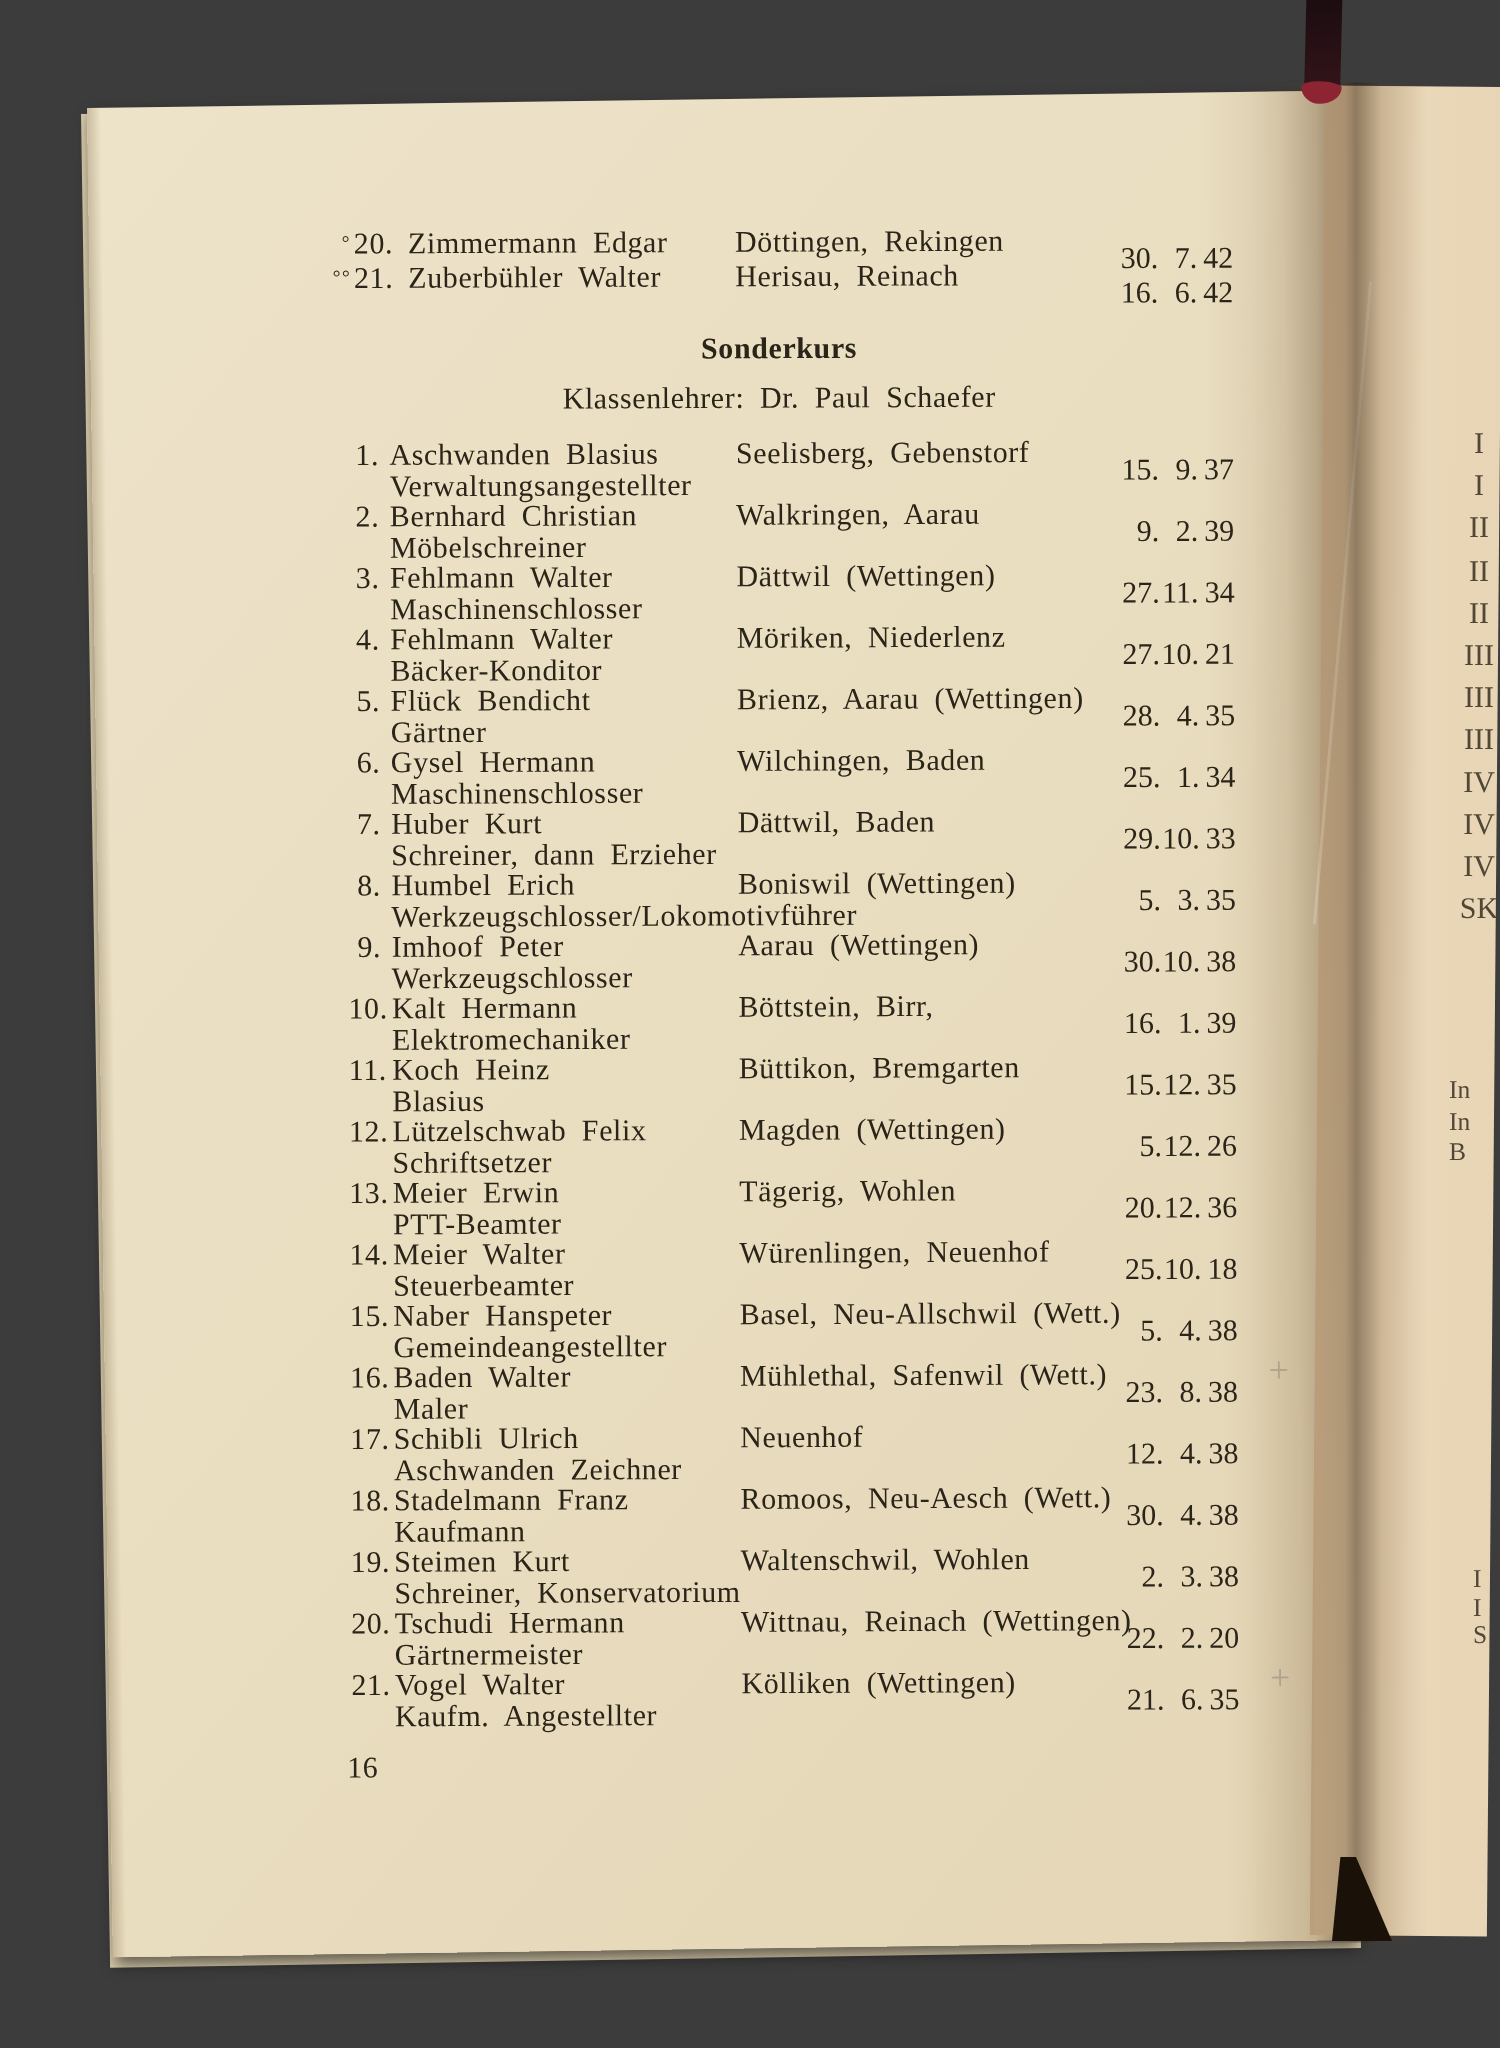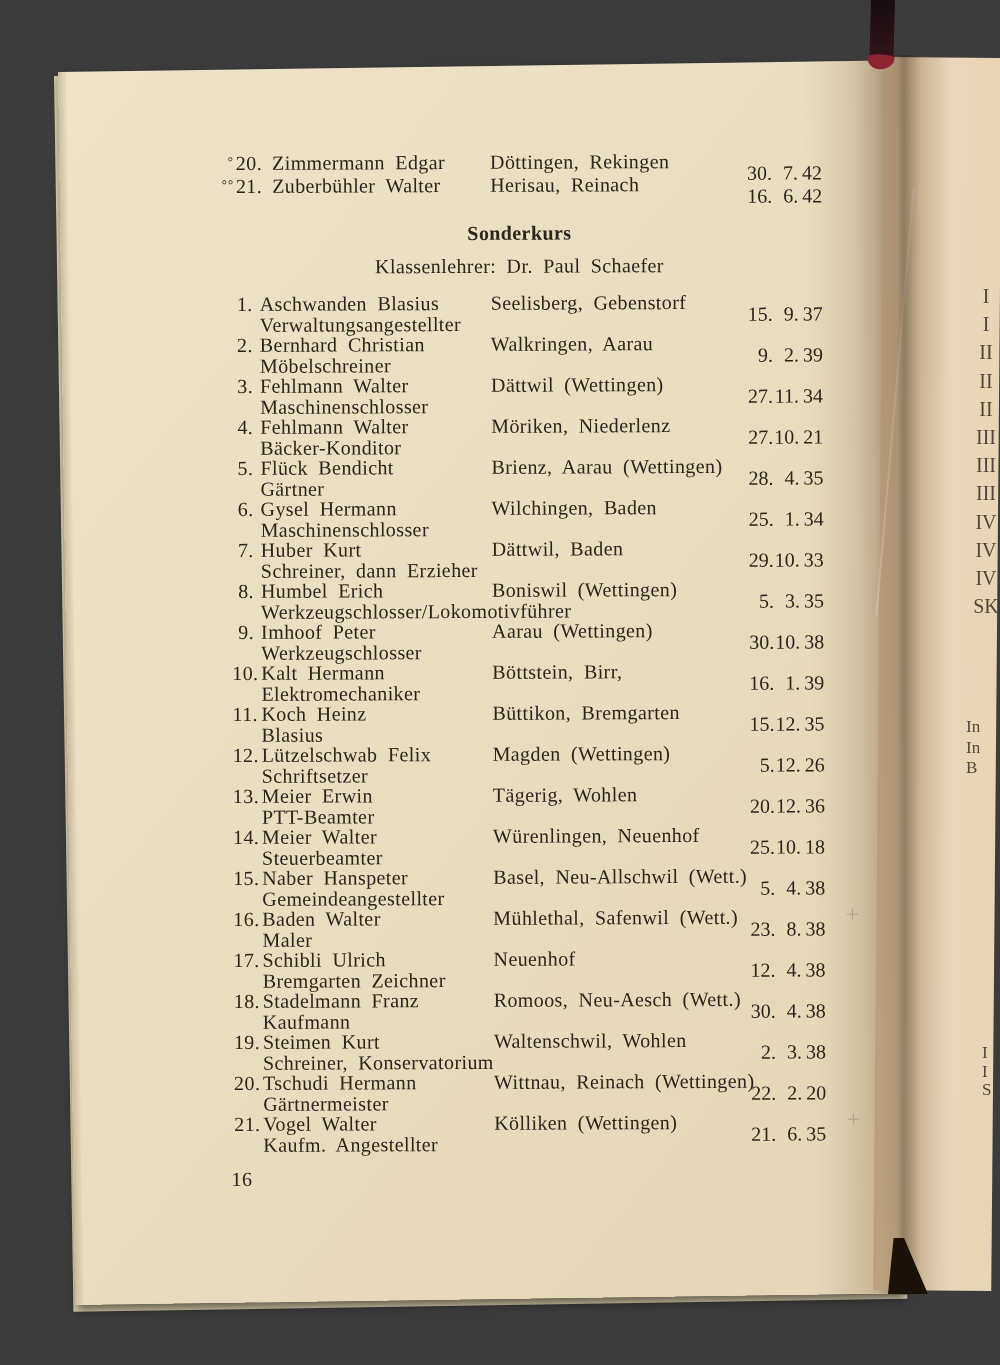--- a/index.html
+++ b/index.html
@@ -242,21 +242,21 @@
           <span class="num">16.</span>
           <span class="name">Baden Walter</span>
           <span class="occ">Maler</span>
           <span class="place">Mühlethal, Safenwil (Wett.)</span>
           <span class="date"><span class="d">23.</span><span class="m">8.</span><span class="y">38</span></span>
           <span class="mmark">+</span>
         </div>
         <div class="entry">
           <span class="num">17.</span>
           <span class="name">Schibli Ulrich</span>
-          <span class="occ">Bremgarten Zeichner</span>
+          <span class="occ">Aschwanden Zeichner</span>
           <span class="place">Neuenhof</span>
           <span class="date"><span class="d">12.</span><span class="m">4.</span><span class="y">38</span></span>
         </div>
         <div class="entry">
           <span class="num">18.</span>
           <span class="name">Stadelmann Franz</span>
           <span class="occ">Kaufmann</span>
           <span class="place">Romoos, Neu-Aesch (Wett.)</span>
           <span class="date"><span class="d">30.</span><span class="m">4.</span><span class="y">38</span></span>
         </div>

